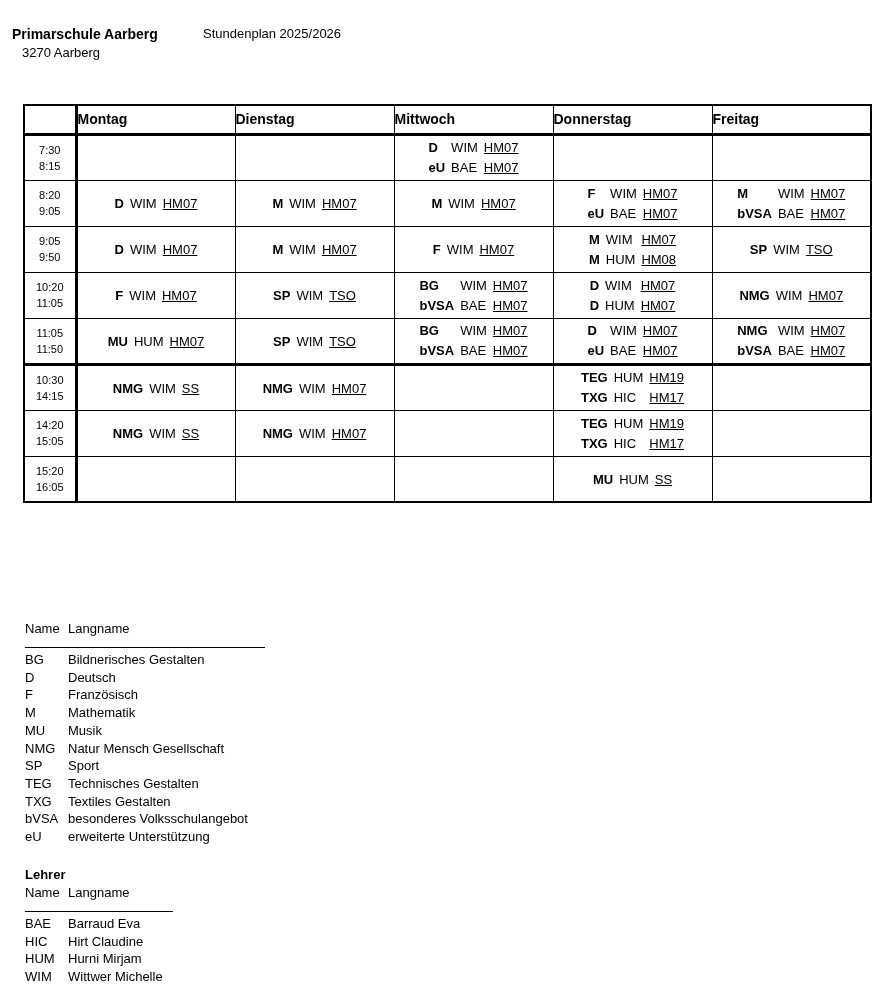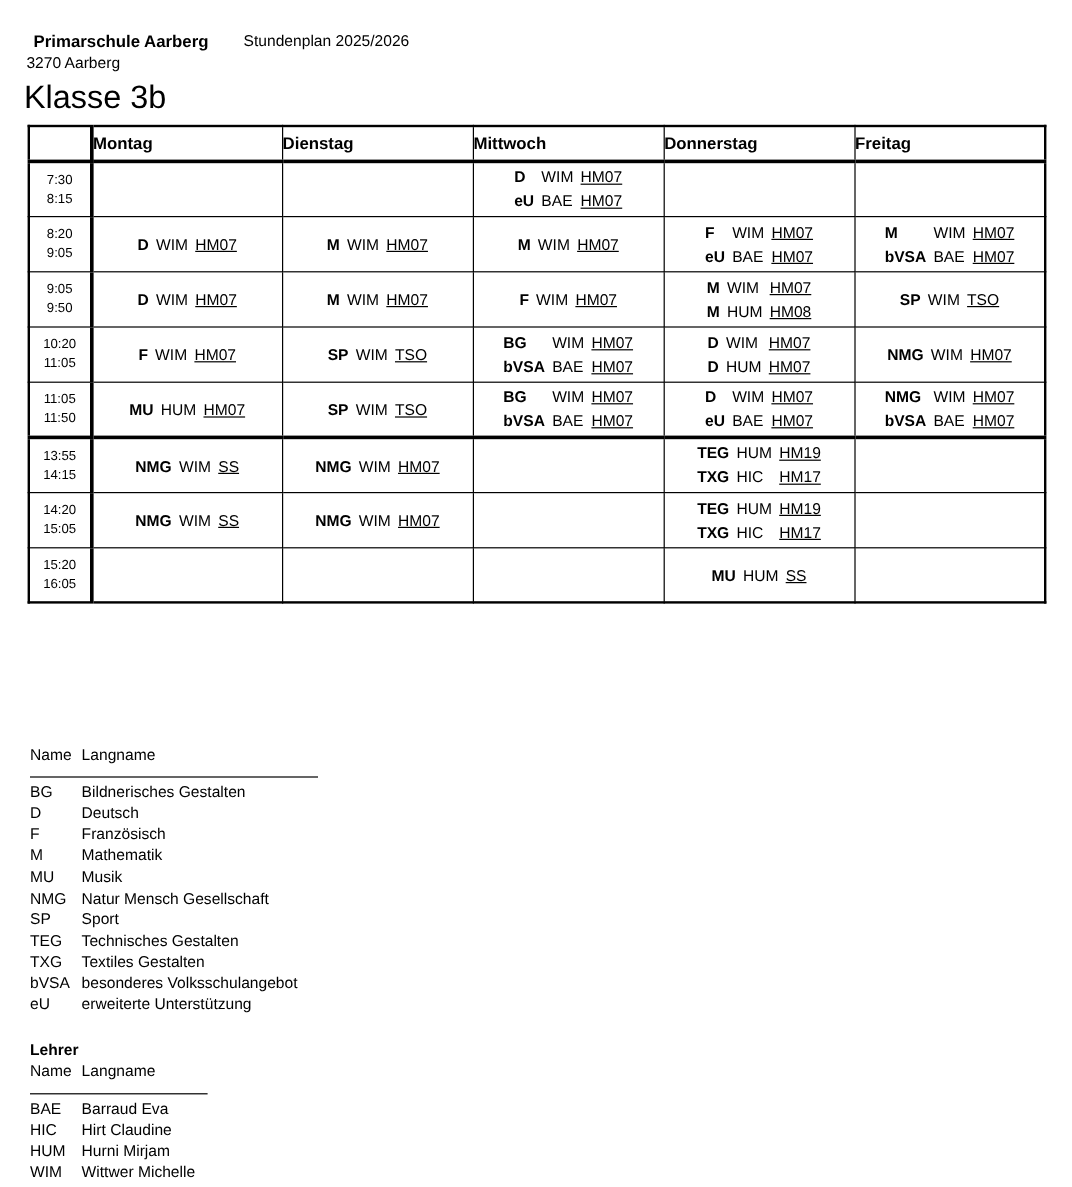--- a/index.html
+++ b/index.html
@@ -7,21 +7,21 @@
   body {
     width:893px; height:989px;
     color:#000;
     font-family:"Liberation Sans", sans-serif;
     position:relative;
     overflow:hidden;
   }
   .page { position:absolute; inset:0; }
 
   
-  .school-name   { position:absolute; left:28px;  top:26px; font-size:14px; font-weight:bold; }
+  .school-name   { position:absolute; left:12px;  top:26px; font-size:14px; font-weight:bold; }
   .school-city   { position:absolute; left:22px;  top:45px; font-size:13px; }
   .plan-title    { position:absolute; left:203px; top:26px; font-size:13px;text-align:right; }
   .class-title   { position:absolute; left:20px;  top:66px; font-size:27px; }
 
   
   table.timetable {
     position:absolute; left:23px; top:104px;
     border-collapse:collapse;
     table-layout:fixed;
     width:848px;
@@ -82,21 +82,20 @@
   }
 </style>
 </head>
 <body>
 
 <div class="page">
 
   <div class="school-name">Primarschule Aarberg</div>
   <div class="school-city">3270 Aarberg</div>
   <div class="plan-title">Stundenplan 2025/2026</div>
-  <div class="class-title">Klasse 3b</div>
 
   <table class="timetable">
     <colgroup>
       <col class="c-time">
       <col class="c-day">
         <col class="c-day">
         <col class="c-day">
         <col class="c-day">
         <col class="c-day">
     </colgroup>
@@ -272,21 +271,21 @@
               <span class="sub">NMG</span>
               <span class="tea">WIM</span>
               <span class="room">HM07</span>
               <span class="sub">bVSA</span>
               <span class="tea">BAE</span>
               <span class="room">HM07</span>
             </div></td>
         </tr>
         <tr class="lunch-top">
           <td class="time-cell">
-            <div>13:55</div>
+            <div>10:30</div>
             <div>14:15</div>
           </td>
           <td class="day-cell"><div class="lessons">
               <span class="sub">NMG</span>
               <span class="tea">WIM</span>
               <span class="room">SS</span>
             </div></td>
           <td class="day-cell"><div class="lessons">
               <span class="sub">NMG</span>
               <span class="tea">WIM</span>

